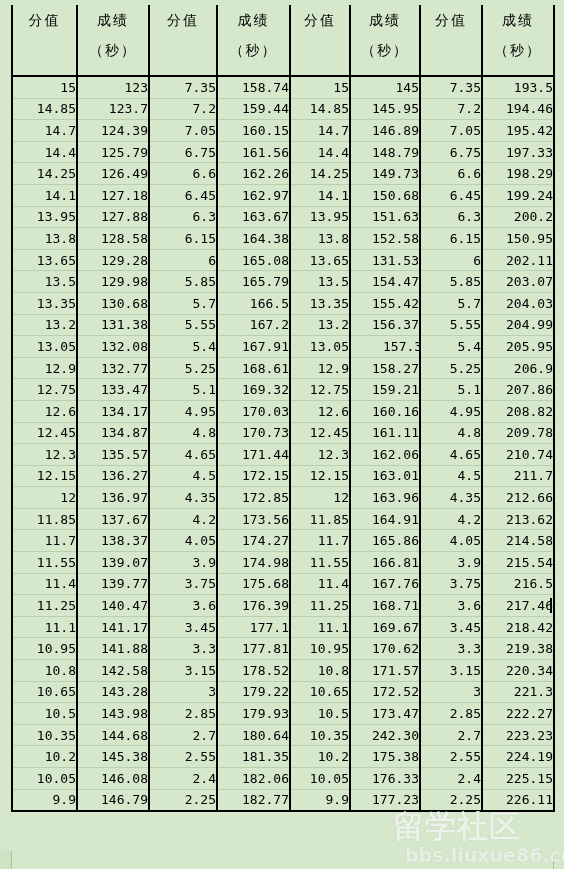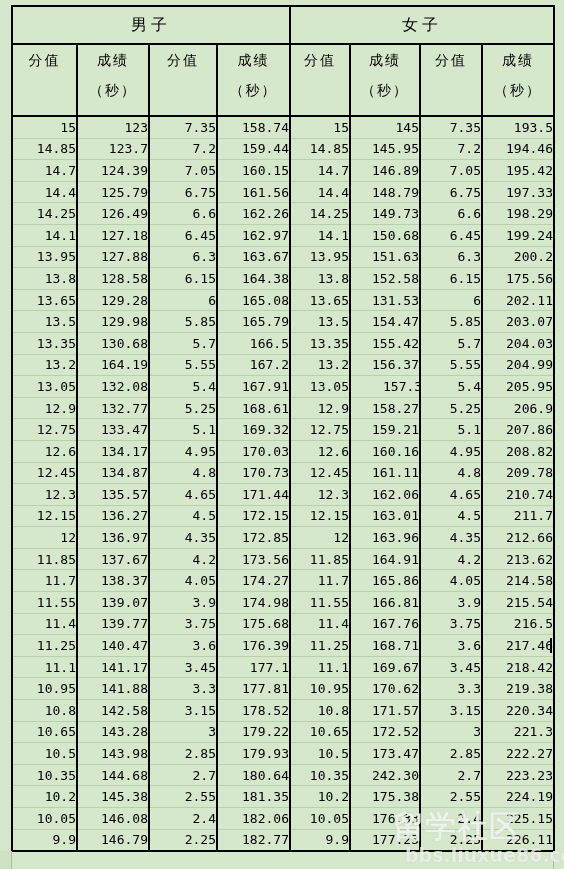--- a/index.html
+++ b/index.html
@@ -164,24 +164,20 @@
         <col style="width:72px">
         <col style="width:68px">
         <col style="width:73px">
       <col style="width:60px">
         <col style="width:70px">
         <col style="width:62px">
         <col style="width:72px">
     </colgroup>
     <tbody id="table-body">
         <tr>
-          <td colspan="4" class="group-cell frame-top hsep frame-left vsep">男子</td>
-          <td colspan="4" class="group-cell frame-top hsep frame-right">女子</td>
-        </tr>
-        <tr>
           <td class="head-cell hsep frame-left vsep" style="border-right: 2px solid rgb(0, 0, 0);"><span>分值</span></td>
           <td class="head-cell hsep vsep" style="border-right: 2px solid rgb(0, 0, 0);"><span>成绩</span><span class="l2">（秒）</span></td>
           <td class="head-cell hsep vsep" style="border-right: 2px solid rgb(0, 0, 0);"><span>分值</span></td>
           <td class="head-cell hsep vsep" style="border-right: 2px solid rgb(0, 0, 0);"><span>成绩</span><span class="l2">（秒）</span></td>
           <td class="head-cell hsep vsep" style="border-right: 2px solid rgb(0, 0, 0);"><span>分值</span></td>
           <td class="head-cell hsep vsep" style="border-right: 2px solid rgb(0, 0, 0);"><span>成绩</span><span class="l2">（秒）</span></td>
           <td class="head-cell hsep vsep" style="border-right: 2px solid rgb(0, 0, 0);"><span>分值</span></td>
           <td class="head-cell hsep frame-right"><span>成绩</span><span class="l2">（秒）</span></td>
         </tr>
         <tr>
@@ -255,21 +251,21 @@
           <td class="data-cell hrow frame-right">200.2</td>
         </tr>
         <tr>
           <td class="data-cell hrow frame-left vsep-thin" style="border-right: 2px solid rgb(0, 0, 0);">13.8</td>
           <td class="data-cell hrow vsep-thin" style="border-right: 2px solid rgb(0, 0, 0);">128.58</td>
           <td class="data-cell hrow vsep-thin" style="border-right: 2px solid rgb(0, 0, 0);">6.15</td>
           <td class="data-cell hrow vsep" style="border-right: 2px solid rgb(0, 0, 0);">164.38</td>
           <td class="data-cell hrow vsep-thin" style="border-right: 2px solid rgb(0, 0, 0);">13.8</td>
           <td class="data-cell hrow vsep-thin" style="border-right: 2px solid rgb(0, 0, 0);">152.58</td>
           <td class="data-cell hrow vsep-thin" style="border-right: 2px solid rgb(0, 0, 0);">6.15</td>
-          <td class="data-cell hrow frame-right">175.56</td>
+          <td class="data-cell hrow frame-right">150.95</td>
         </tr>
         <tr>
           <td class="data-cell hrow frame-left vsep-thin" style="border-right: 2px solid rgb(0, 0, 0);">13.65</td>
           <td class="data-cell hrow vsep-thin" style="border-right: 2px solid rgb(0, 0, 0);">129.28</td>
           <td class="data-cell hrow vsep-thin" style="border-right: 2px solid rgb(0, 0, 0);">6</td>
           <td class="data-cell hrow vsep" style="border-right: 2px solid rgb(0, 0, 0);">165.08</td>
           <td class="data-cell hrow vsep-thin" style="border-right: 2px solid rgb(0, 0, 0);">13.65</td>
           <td class="data-cell hrow vsep-thin" style="border-right: 2px solid rgb(0, 0, 0);">131.53</td>
           <td class="data-cell hrow vsep-thin" style="border-right: 2px solid rgb(0, 0, 0);">6</td>
           <td class="data-cell hrow frame-right">202.11</td>
@@ -289,21 +285,21 @@
           <td class="data-cell hrow vsep-thin" style="border-right: 2px solid rgb(0, 0, 0);">130.68</td>
           <td class="data-cell hrow vsep-thin" style="border-right: 2px solid rgb(0, 0, 0);">5.7</td>
           <td class="data-cell hrow vsep" style="border-right: 2px solid rgb(0, 0, 0);">166.5</td>
           <td class="data-cell hrow vsep-thin" style="border-right: 2px solid rgb(0, 0, 0);">13.35</td>
           <td class="data-cell hrow vsep-thin" style="border-right: 2px solid rgb(0, 0, 0);">155.42</td>
           <td class="data-cell hrow vsep-thin" style="border-right: 2px solid rgb(0, 0, 0);">5.7</td>
           <td class="data-cell hrow frame-right">204.03</td>
         </tr>
         <tr>
           <td class="data-cell hrow frame-left vsep-thin" style="border-right: 2px solid rgb(0, 0, 0);">13.2</td>
-          <td class="data-cell hrow vsep-thin" style="border-right: 2px solid rgb(0, 0, 0);">164.19</td>
+          <td class="data-cell hrow vsep-thin" style="border-right: 2px solid rgb(0, 0, 0);">131.38</td>
           <td class="data-cell hrow vsep-thin" style="border-right: 2px solid rgb(0, 0, 0);">5.55</td>
           <td class="data-cell hrow vsep" style="border-right: 2px solid rgb(0, 0, 0);">167.2</td>
           <td class="data-cell hrow vsep-thin" style="border-right: 2px solid rgb(0, 0, 0);">13.2</td>
           <td class="data-cell hrow vsep-thin" style="border-right: 2px solid rgb(0, 0, 0);">156.37</td>
           <td class="data-cell hrow vsep-thin" style="border-right: 2px solid rgb(0, 0, 0);">5.55</td>
           <td class="data-cell hrow frame-right">204.99</td>
         </tr>
         <tr>
           <td class="data-cell hrow frame-left vsep-thin" style="border-right: 2px solid rgb(0, 0, 0);">13.05</td>
           <td class="data-cell hrow vsep-thin" style="border-right: 2px solid rgb(0, 0, 0);">132.08</td>

